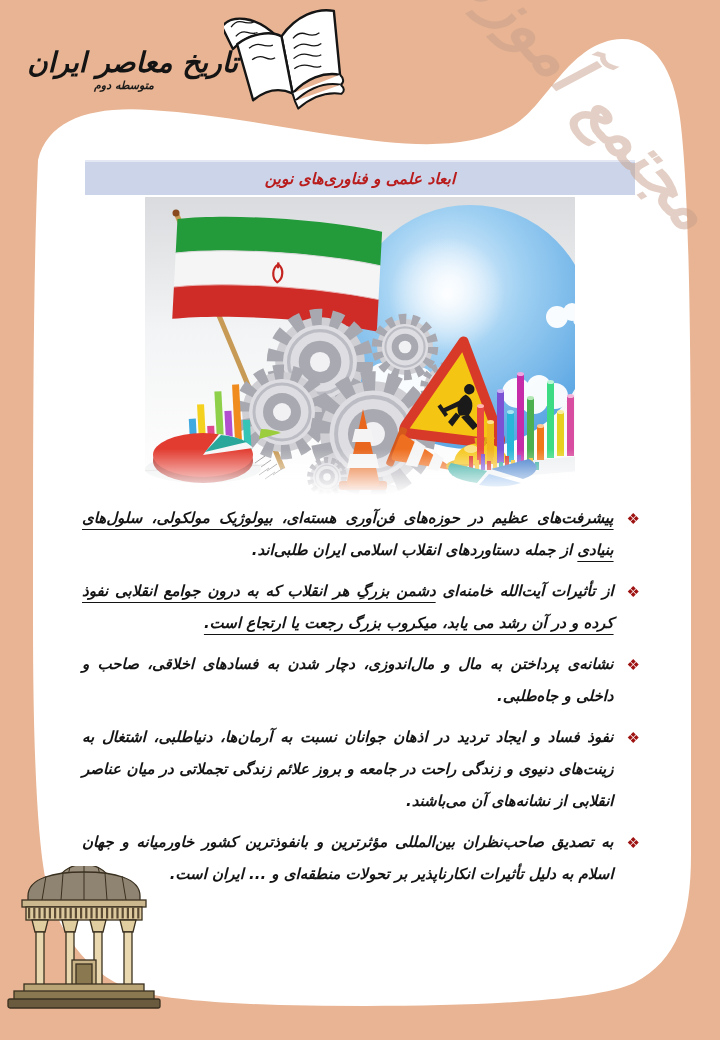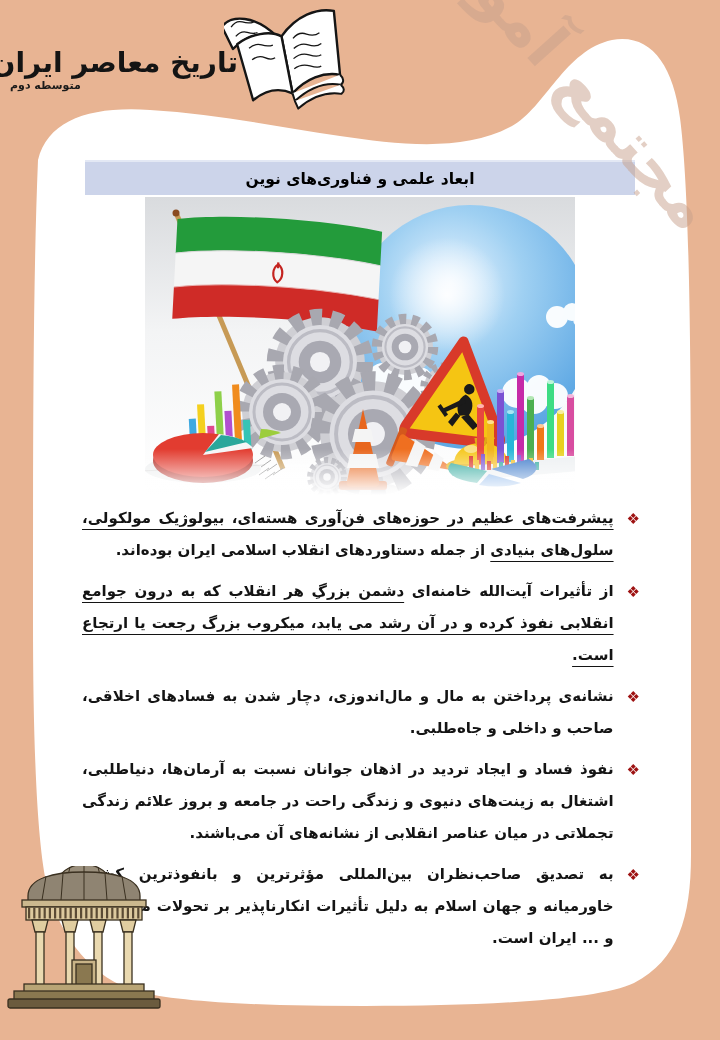--- a/index.html
+++ b/index.html
@@ -1,28 +1,28 @@
 <!DOCTYPE html>
 <html lang="fa"><head>
 <meta charset="utf-8">
 <style>
   html,body{margin:0;padding:0;background:#e8b493;}
   #page{position:relative;width:720px;height:1012px;background:#e8b493;overflow:hidden;
-        font-family:"DejaVu Sans",sans-serif;}
+        font-family:"DejaVu Sans",sans-serif;font-style:italic;}
   
   #card-svg{position:absolute;top:0;left:0;z-index:1;}
   
   #logo{position:absolute;top:48px;left:0;width:238px;z-index:3;direction:rtl;text-align:right;}
   #logo-title{font-size:28px;font-weight:bold;color:#141414;letter-spacing:0;line-height:1.1;white-space:nowrap;}
-  #logo-sub{direction:rtl;text-align:left;font-size:11px;font-weight:bold;color:#1a1a1a;padding-left:10px;margin-top:0px;}
+  #logo-sub{direction:rtl;text-align:center;font-size:11px;font-weight:bold;color:#1a1a1a;padding-left:10px;margin-top:0px;}
   #book-illo{position:absolute;left:224px;top:2px;z-index:3;}
   
   #header-bar{position:absolute;left:85px;top:160px;width:550px;height:33px;background:#ccd4ea;
               border-top:2px solid #e3e8f4;z-index:3;display:flex;align-items:center;justify-content:center;}
-  #header-title{color:#000000;font-weight:bold;font-size:15.5px;direction:rtl;}
+  #header-title{color:#b91c1c;font-weight:bold;font-size:15.5px;direction:rtl;}
   
   #photo{position:absolute;left:145px;top:197px;z-index:3;}
   
   #watermark{position:absolute;top:195px;right:-10px;z-index:4;transform:rotate(48deg);
              transform-origin:100% 0;white-space:nowrap;font-size:64px;font-weight:bold;
              color:#c8a18c;opacity:.5;letter-spacing:2px;direction:rtl;pointer-events:none;}
   
   #bullet-list{position:absolute;left:82px;top:502px;width:558px;z-index:5;direction:rtl;}
   .bullet-item{display:flex;gap:13px;margin-bottom:9px;direction:rtl;}
   .bullet-marker{flex:0 0 auto;font-size:15px;line-height:32px;transform:translateY(1px);}
@@ -276,21 +276,21 @@
     </g>
 
     <rect x="0" y="252" width="430" height="46" fill="url(#fadeWhite)"></rect>
   </svg>
 
   <div id="watermark">مجتمع آموزشی و فرهنگی شمیم</div>
 
   <div id="bullet-list">
       <div class="bullet-item">
         <span class="bullet-marker" style="color: rgb(158, 18, 18);">❖</span>
-        <div class="bullet-text"><span class="u">پیشرفت‌های عظیم در حوزه‌های فن‌آوری هسته‌ای، بیولوژیک مولکولی، سلول‌های بنیادی</span><span> از جمله دستاوردهای انقلاب اسلامی ایران بوده‌اند.</span></div>
+        <div class="bullet-text"><span class="u">پیشرفت‌های عظیم در حوزه‌های فن‌آوری هسته‌ای، بیولوژیک مولکولی، سلول‌های بنیادی</span><span> از جمله دستاوردهای انقلاب اسلامی ایران طلبی‌اند.</span></div>
       </div>
       <div class="bullet-item">
         <span class="bullet-marker" style="color: rgb(158, 18, 18);">❖</span>
         <div class="bullet-text"><span>از تأثیرات آیت‌الله خامنه‌ای </span><span class="u">دشمن بزرگِ هر انقلاب که به درون جوامع انقلابی نفوذ کرده و در آن رشد می یابد، میکروب بزرگ رجعت یا ارتجاع است.</span></div>
       </div>
       <div class="bullet-item">
         <span class="bullet-marker" style="color: rgb(158, 18, 18);">❖</span>
         <div class="bullet-text"><span>نشانه‌ی پرداختن به مال و مال‌اندوزی، دچار شدن به فسادهای اخلاقی، صاحب و داخلی و جاه‌طلبی.</span></div>
       </div>
       <div class="bullet-item">

